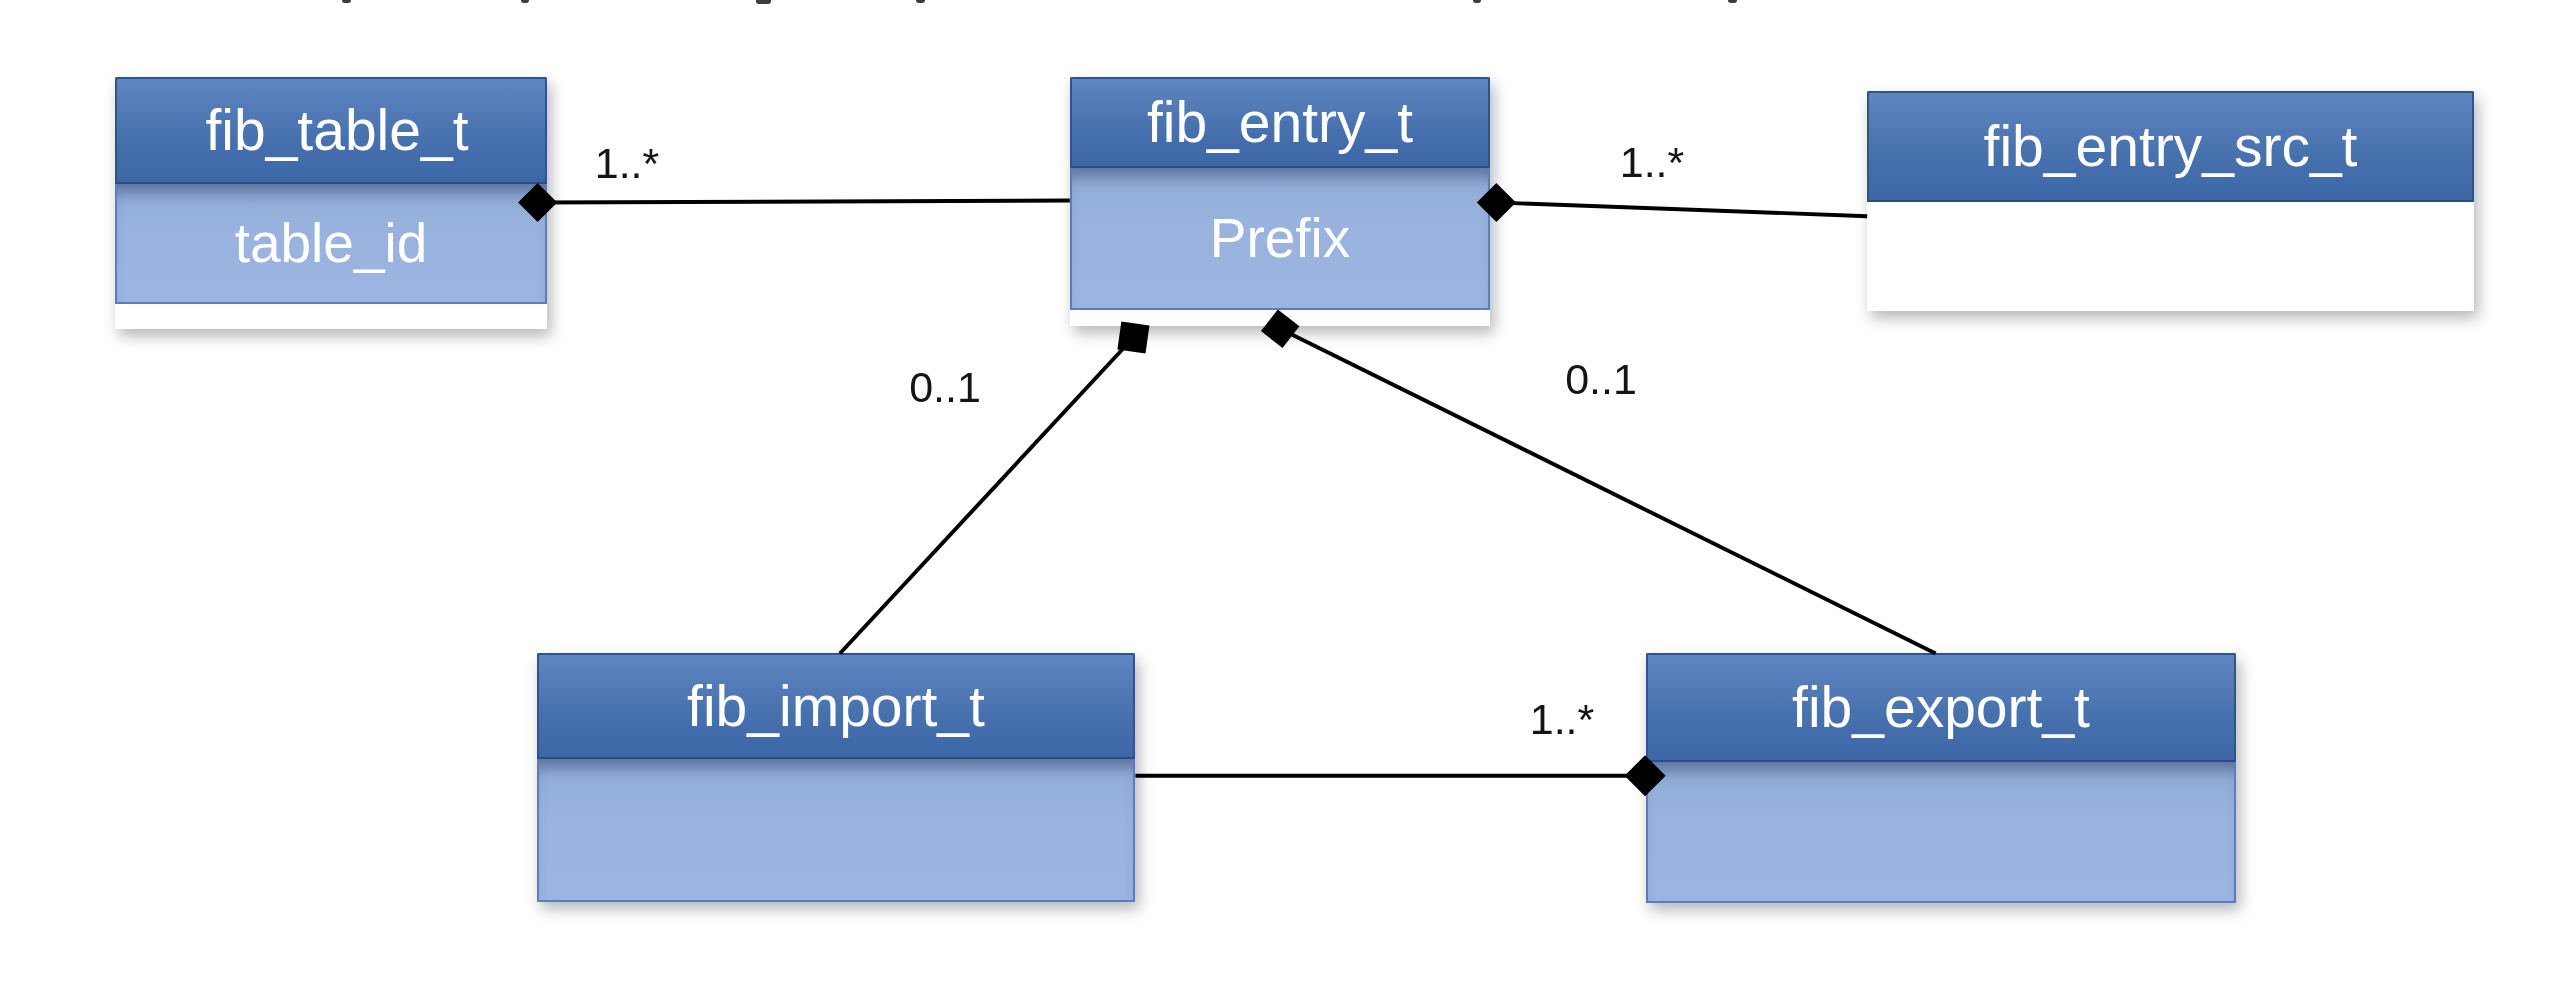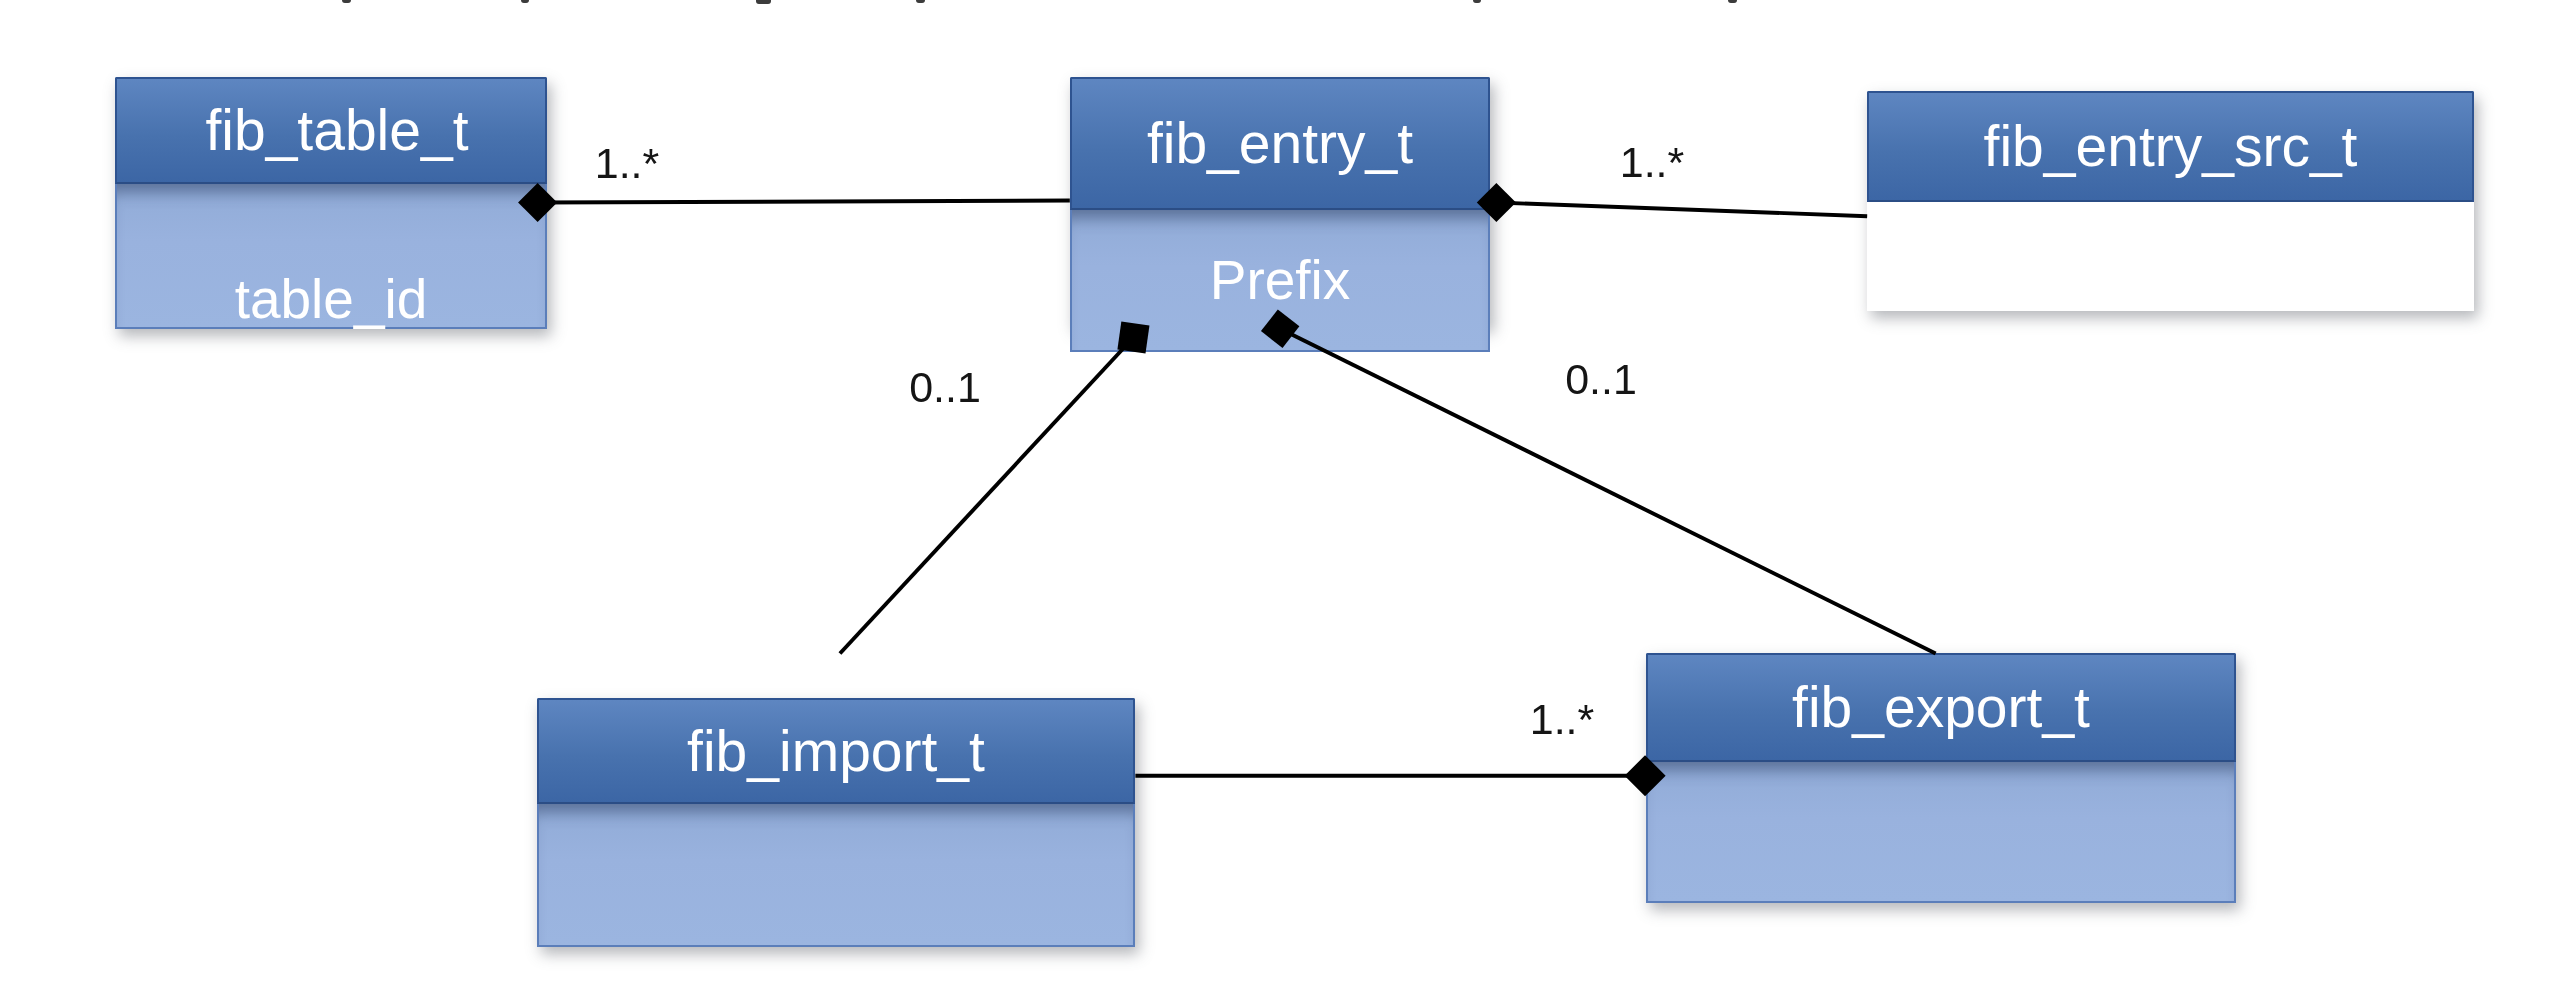--- a/index.html
+++ b/index.html
@@ -107,41 +107,41 @@
       <line x1="1308" y1="336" x2="1978" y2="668" stroke="#000000" stroke-width="4"></line>
       <rect x="1294" y="322" width="28" height="28" fill="#000000" transform="rotate(38 1308 336)"></rect>
       <line x1="1160" y1="793" x2="1681" y2="793" stroke="#000000" stroke-width="4"></line>
       <polygon points="1660,793 1681,772 1702,793 1681,814" fill="#000000"></polygon>
     </svg>
 
   <div class="node" style="left: 115px; top: 77px; width: 432px; height: 252px;">
     <div class="node-header" style="height: 107px; padding-left: 12px;">
       <span class="node-title">fib_table_t</span>
     </div>
-    <div class="node-body" style="height: 145px; align-items: flex-end;">
+    <div class="node-body" style="height: 120px;">
       <span class="node-attr">table_id</span>
     </div>
   </div>
 
   <div class="node" style="left: 1070px; top: 77px; width: 420px; height: 249px;">
-    <div class="node-header" style="height: 133px;">
+    <div class="node-header" style="height: 91px;">
       <span class="node-title">fib_entry_t</span>
     </div>
     <div class="node-body" style="height: 142px;">
       <span class="node-attr">Prefix</span>
     </div>
   </div>
 
   <div class="node" style="left: 1867px; top: 91px; width: 607px; height: 220px;">
     <div class="node-header" style="height: 111px;">
       <span class="node-title">fib_entry_src_t</span>
     </div>
   </div>
 
-  <div class="node" style="left: 537px; top: 653px; width: 598px; height: 249px; margin-top: 45px;">
+  <div class="node" style="left: 537px; top: 653px; width: 598px; height: 249px;">
     <div class="node-header" style="height: 106px;">
       <span class="node-title">fib_import_t</span>
     </div>
     <div class="node-body" style="height: 143px;">
       <span class="node-attr"></span>
     </div>
   </div>
 
   <div class="node" style="left: 1646px; top: 653px; width: 590px; height: 250px;">
     <div class="node-header" style="height: 109px;">

